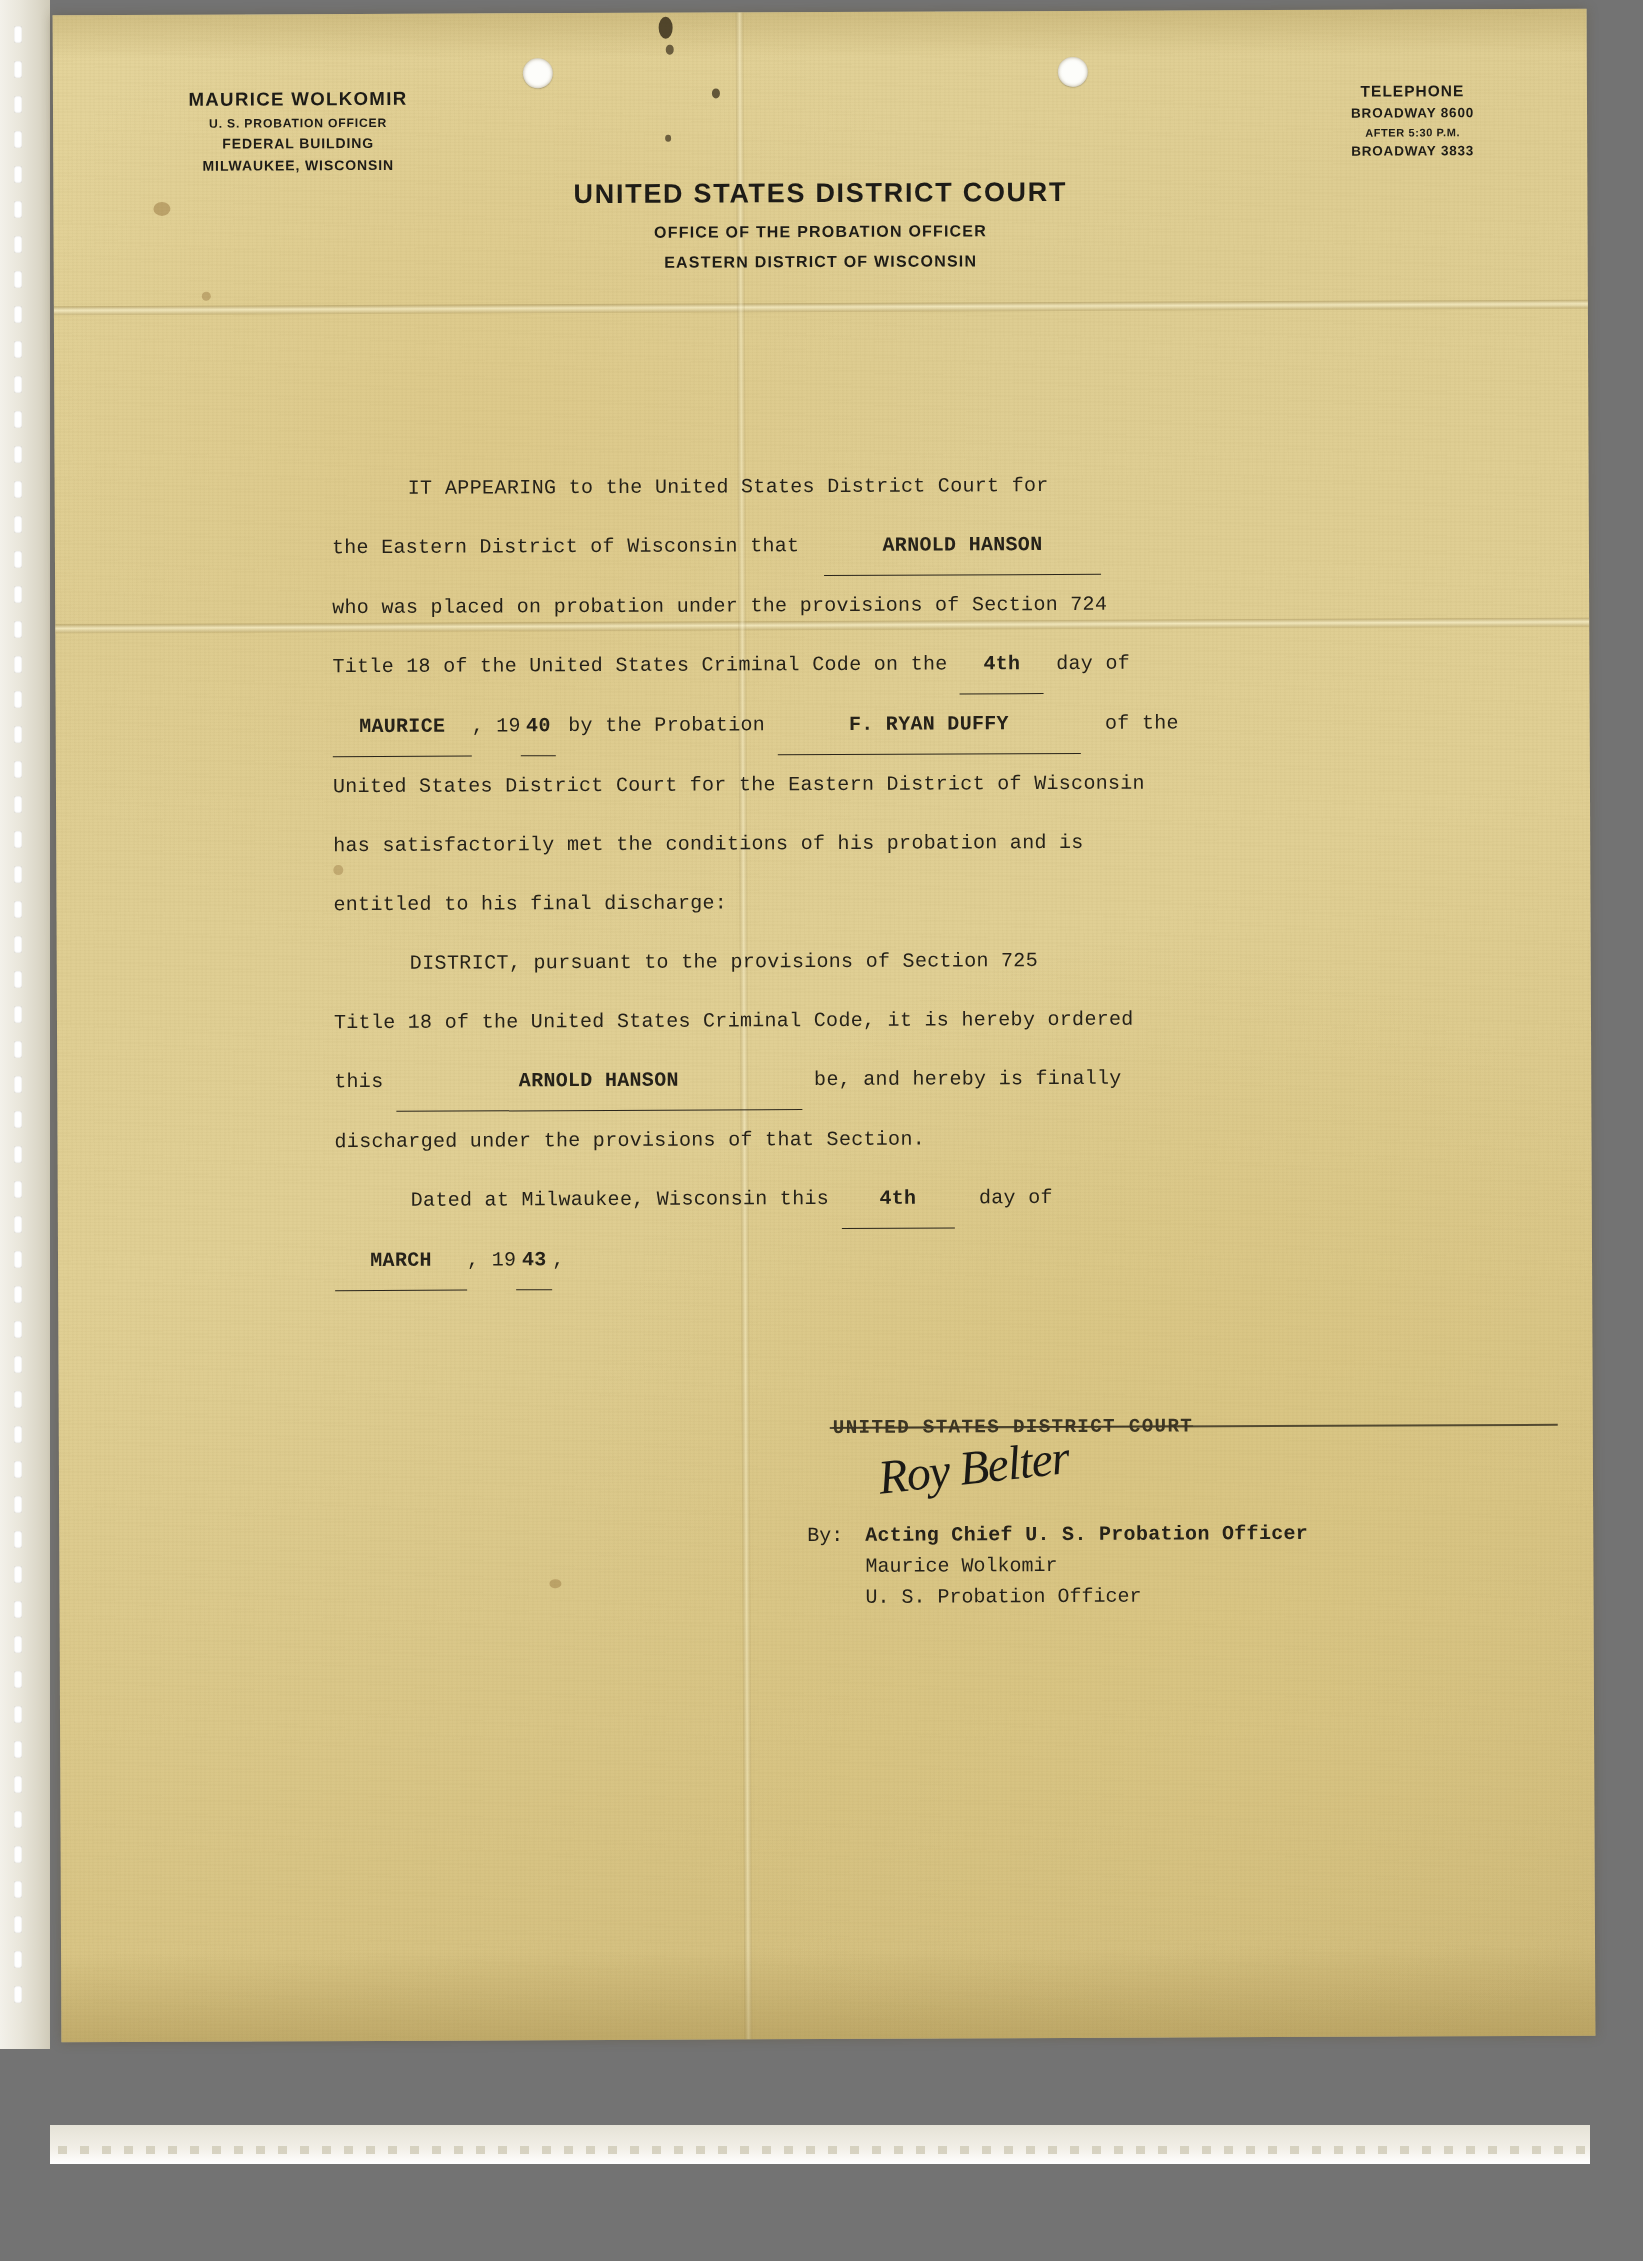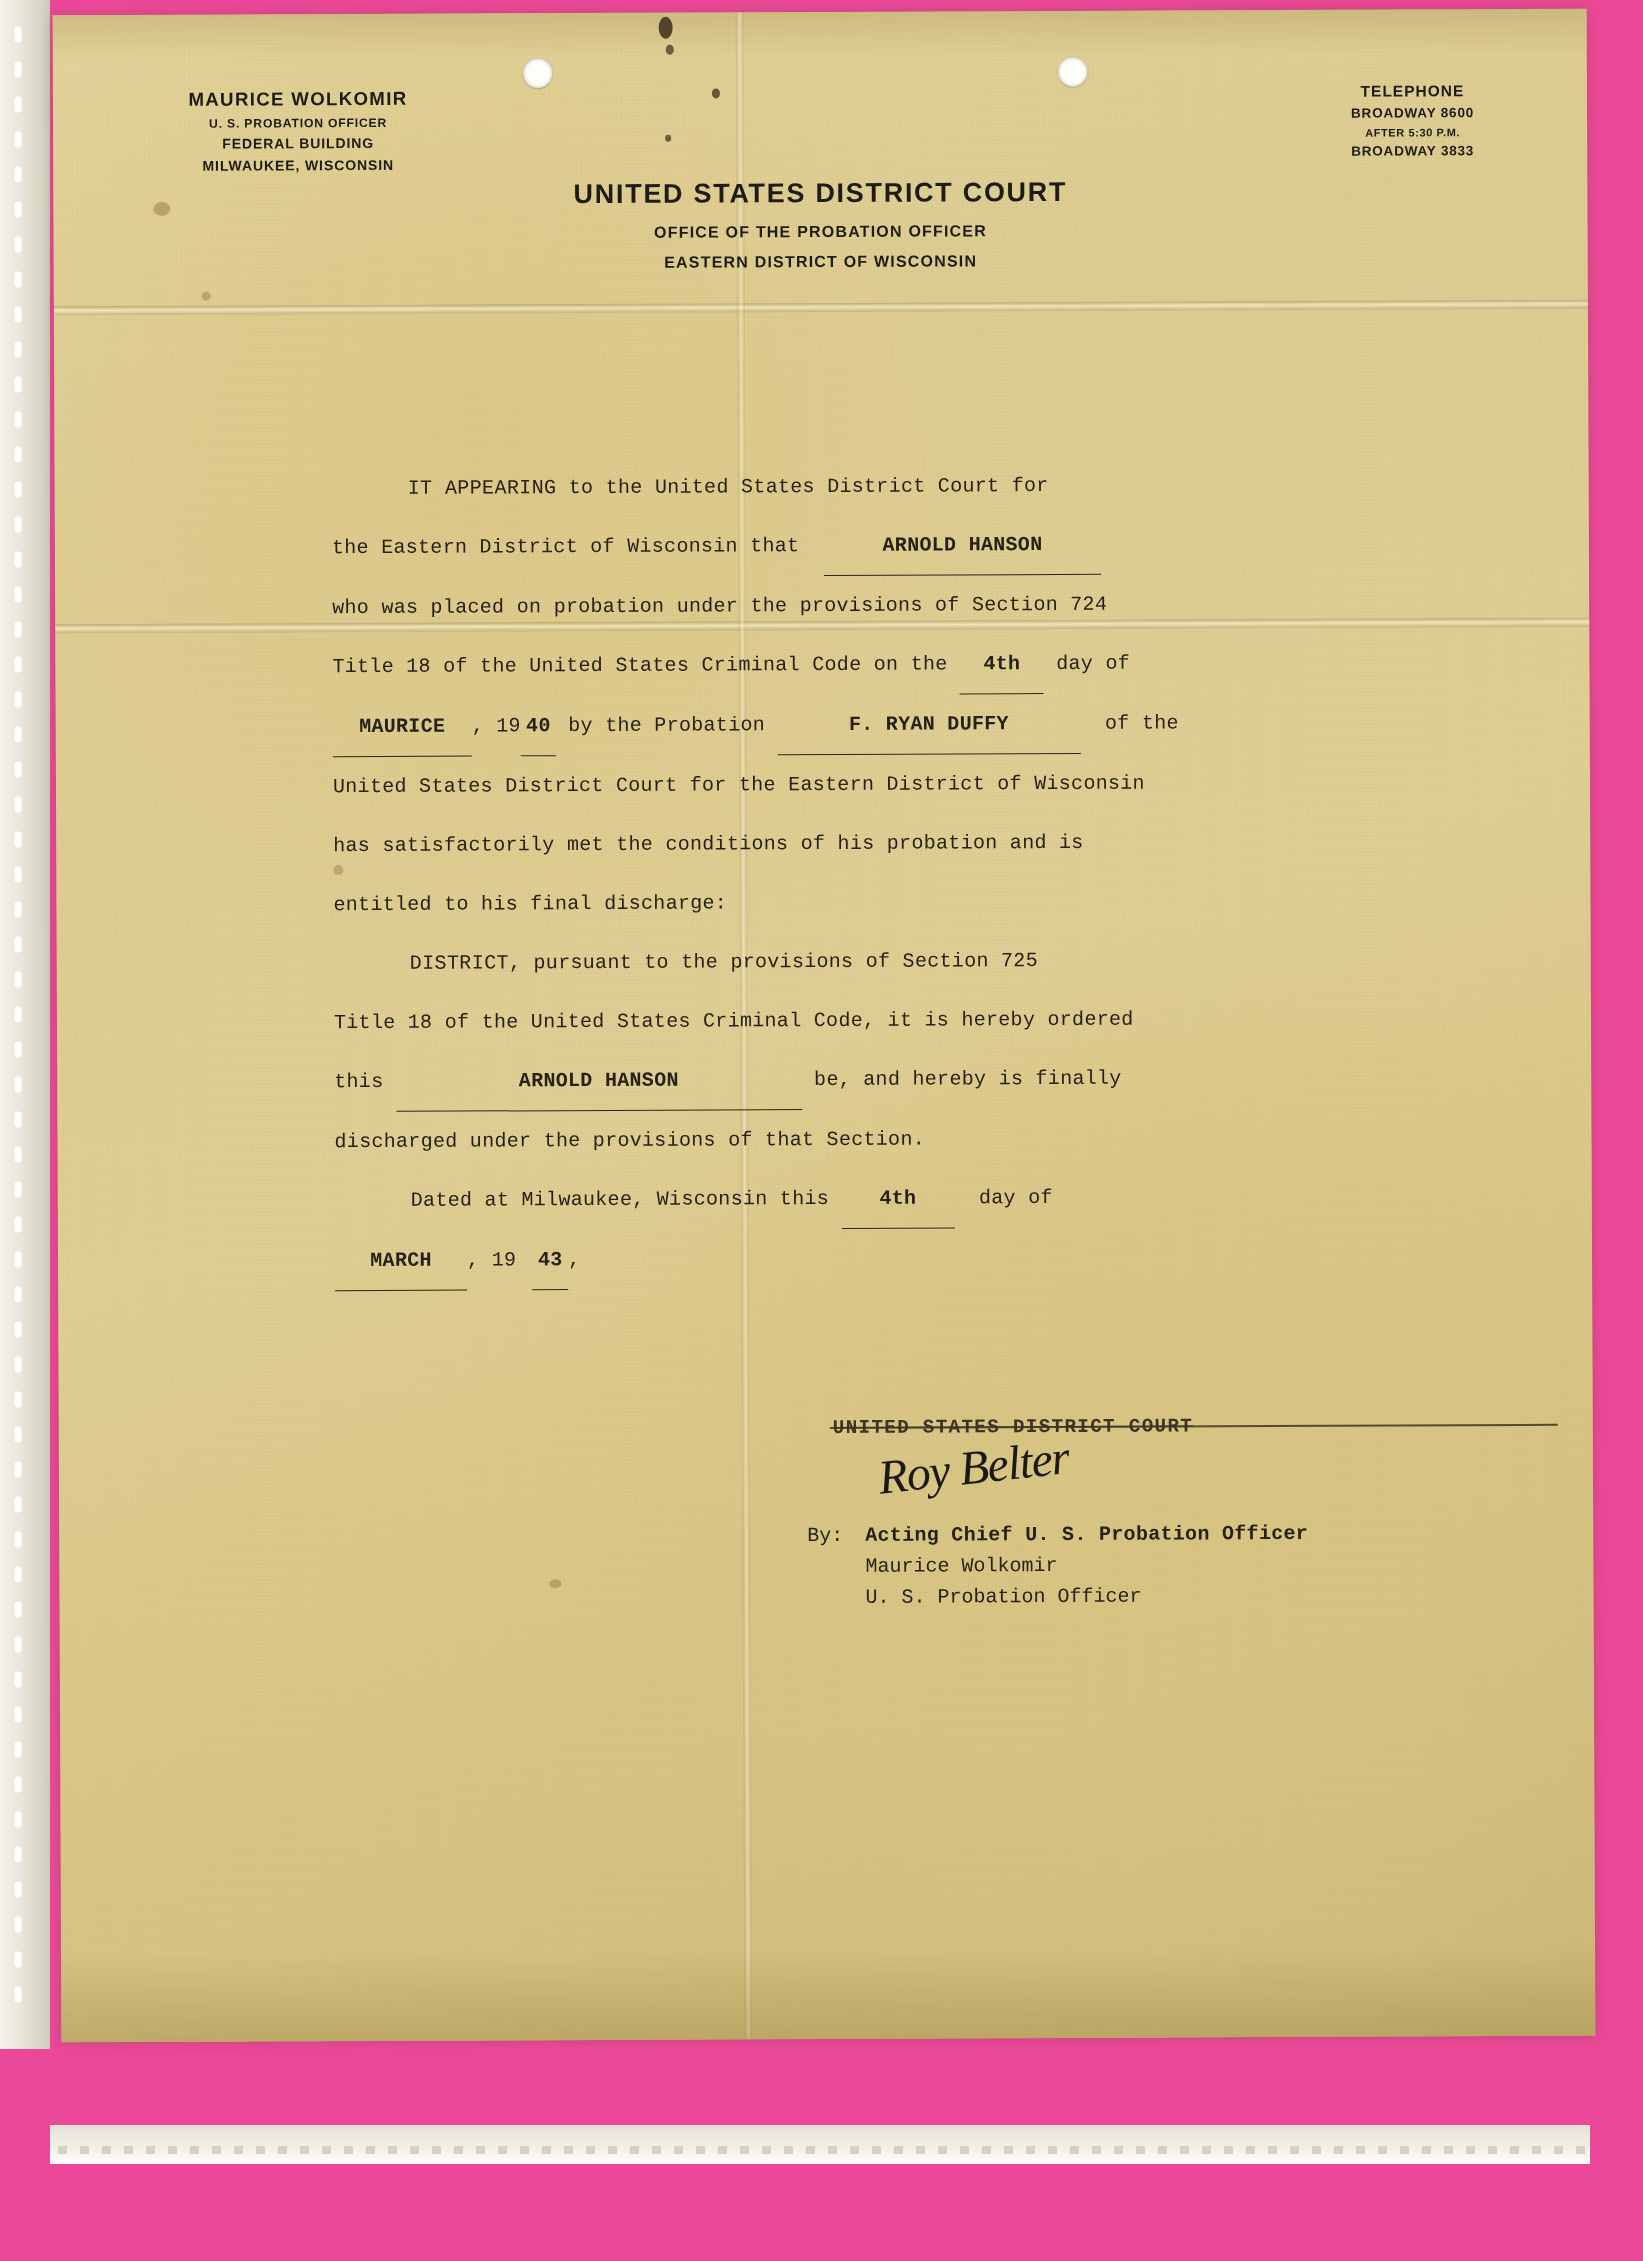--- a/index.html
+++ b/index.html
@@ -14,21 +14,21 @@
     font-family: "Liberation Sans", sans-serif;
     overflow: hidden;
   }
 
   
   #scan {
     position: absolute;
     left: 0; top: 0;
     width: 1643px;
     height: 2261px;
-    background: #ec4899;
+    background: #737373;
   }
 
   
   .sleeve-left {
     position: absolute;
     left: 0; top: 0;
     width: 50px; height: 2049px;
     background: linear-gradient(90deg,#f3f1ea 0%, #e9e6db 40%, #dcd8c9 75%, #cfcab8 100%);
   }
   .sleeve-holes {
@@ -160,21 +160,21 @@
     font-weight: bold;
   }
   .u-name   { width: 277px; }
   .u-name2  { width: 406px; }
   .u-day    { width: 84px; }
   .u-month  { width: 139px; }
   .u-yr     { width: 35px; }
   .u-judge  { width: 303px; }
   .u-day2   { width: 113px; }
   .u-month2 { width: 132px; text-align: center; }
-  .u-yr2    { width: 36px; margin-left: 16px; }
+  .u-yr2    { width: 36px; }
 
   
   .sig-block {
     position: absolute;
     left: 748px;
     top: 1405px;
     width: 722px;
     font-family: "Liberation Mono", monospace;
     color: #262219;
   }

